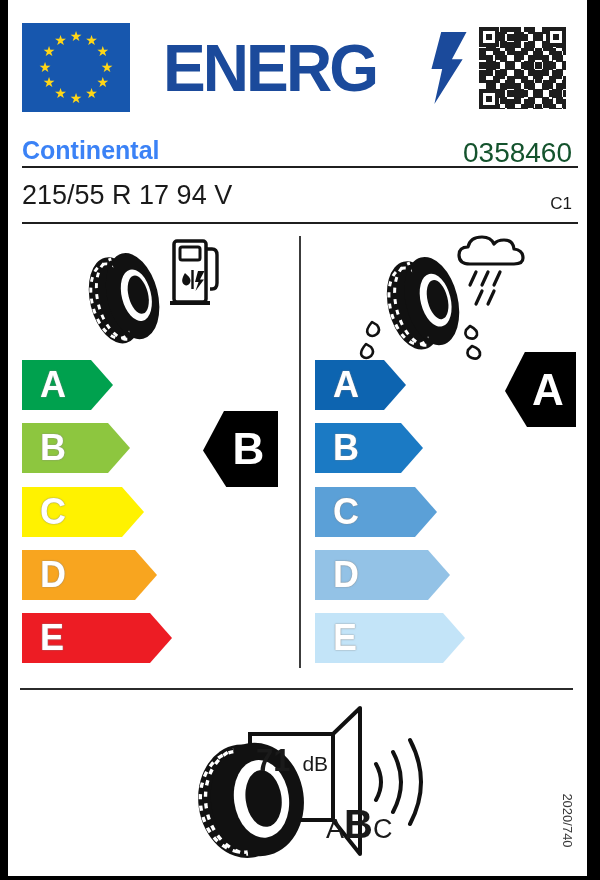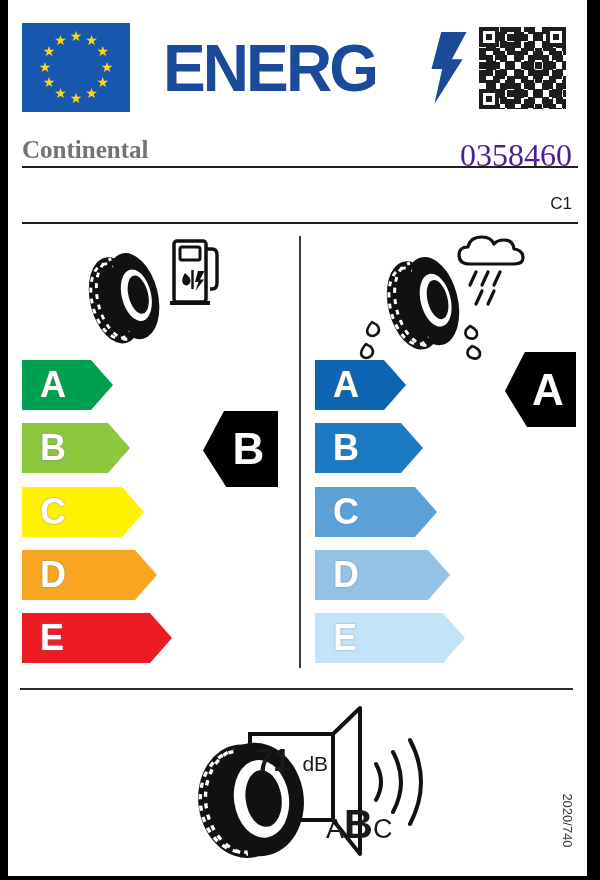--- a/index.html
+++ b/index.html
@@ -21,22 +21,22 @@
   #qr-code { position:absolute; left:479px; top:27px; width:87px; height:82px;
       background:
         conic-gradient(#1d1d1d 25%, transparent 0 50%, #1d1d1d 0 75%, transparent 0) 0 0/14px 14px,
         conic-gradient(#1d1d1d 25%, transparent 0 50%, #1d1d1d 0 75%, transparent 0) 7px 5px/19px 19px,
         #fff; }
   .finder { position:absolute; width:20px; height:20px; border:4px solid #1d1d1d; background:#fff; }
   .finder::after { content:""; position:absolute; left:3px; top:3px; width:6px; height:6px; background:#1d1d1d; }
   #finder-tl { left:0; top:0; } #finder-tr { right:0; top:0; } #finder-bl { left:0; bottom:0; }
 
   
-  #brand-name { position:absolute; left:22px; top:136px; font-size:25px; font-weight:bold; color:#737373;font-family:Liberation Serif, serif; }
-  #article-number { position:absolute; right:28px; top:137px; font-size:32px; color:#4c1d95;font-family:Liberation Serif, serif; }
+  #brand-name { position:absolute; left:22px; top:136px; font-size:25px; font-weight:bold; color:#3b82f6; }
+  #article-number { position:absolute; right:28px; top:137px; font-size:28px; color:#14532d; }
   #rule-1 { position:absolute; left:22px; top:166px; width:556px; height:2px; background:#1f1f1f; }
   #size-designation { position:absolute; left:22px; top:180px; font-size:27px; color:#1a1a1a; }
   #tyre-class { position:absolute; right:28px; top:194px; font-size:17px; color:#1a1a1a;margin-left:44px; }
   #rule-2 { position:absolute; left:22px; top:222px; width:556px; height:2px; background:#1f1f1f; }
 
   
   #fuel-tyre  { position:absolute; left:86px;  top:248px; }
   #fuel-pump  { position:absolute; left:168px; top:237px; }
   #wet-cluster{ position:absolute; left:358px; top:230px; }
 
@@ -138,20 +138,21 @@
   <div id="qr-code">
     <div id="finder-tl" class="finder"></div>
     <div id="finder-tr" class="finder"></div>
     <div id="finder-bl" class="finder"></div>
   </div>
 
   <div id="brand-name">Continental</div>
   <div id="article-number">0358460</div>
   <div id="rule-1"></div>
 
+  <div id="size-designation">215/55 R 17 94 V</div>
   <div id="tyre-class">C1</div>
   <div id="rule-2"></div>
 
   <svg id="fuel-tyre" width="78" height="100" viewBox="0 0 80 100">
     <use href="#tyre3d"></use>
   </svg>
   <svg id="fuel-pump" width="54" height="70" viewBox="0 0 52 70">
     <rect x="1" y="64" width="40" height="4" fill="#111"></rect>
     <rect x="5" y="4" width="32" height="61" rx="3" fill="#fff" stroke="#111" stroke-width="3.5"></rect>
     <rect x="11" y="10" width="20" height="13" rx="2" fill="#fff" stroke="#111" stroke-width="3"></rect>

